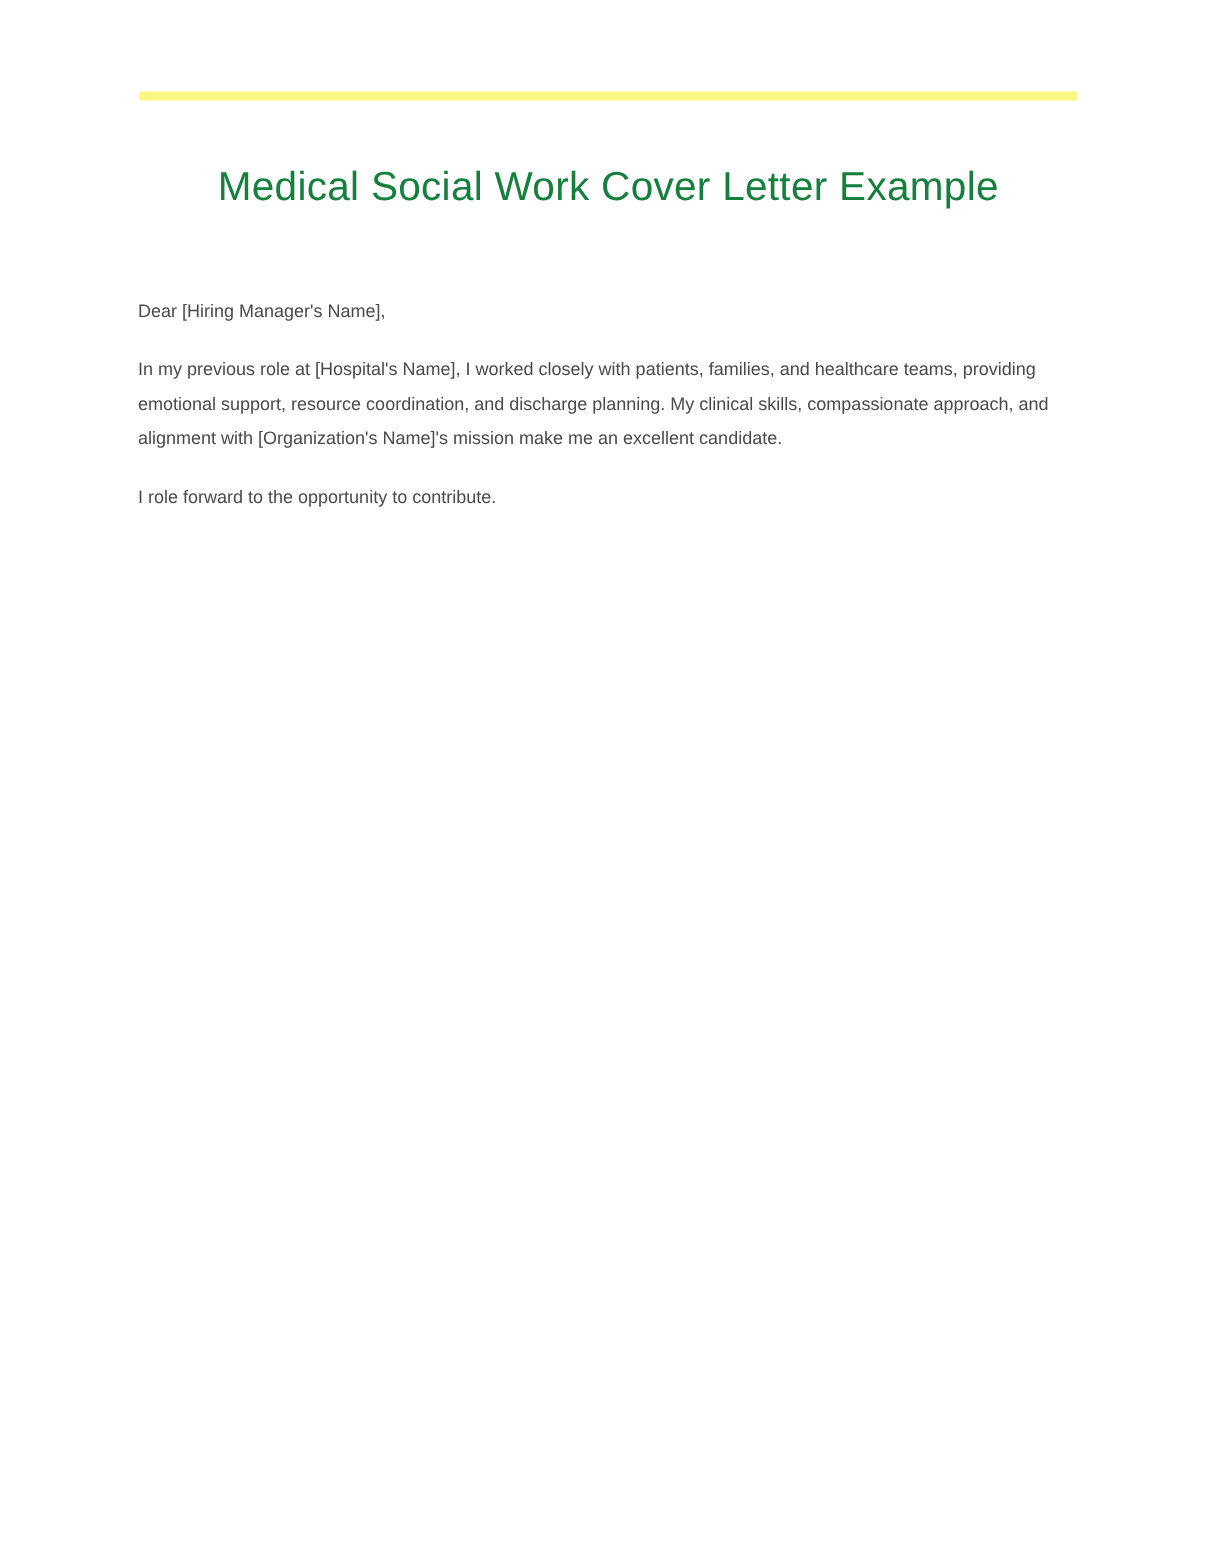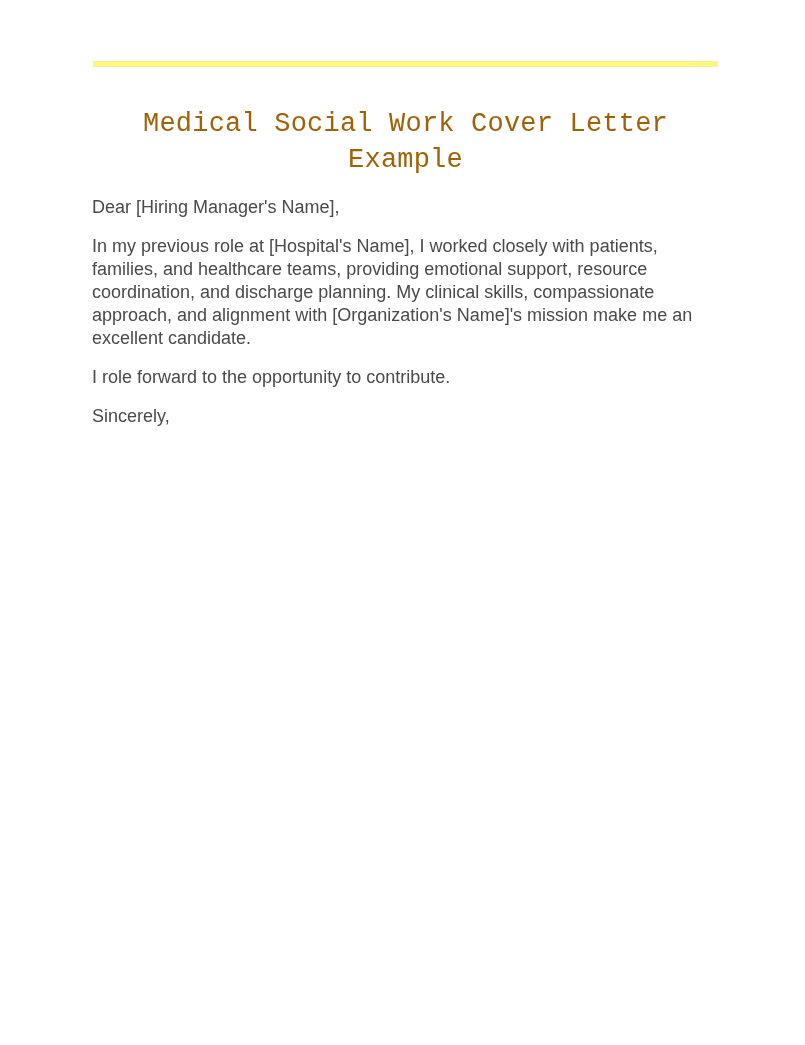--- a/index.html
+++ b/index.html
@@ -37,36 +37,35 @@
     letter-spacing: 0.2px;
     color: #3d4450;
     line-height: 36px;
   }
   .letter {
     position: absolute;
     left: 92px;
     top: 196px;
     width: 628px;
     color: #4a4a4a;
-    font-size: 18px;
+    font-size: 12px;
     line-height: 23px;
   }
   .letter p {
     margin: 0 0 16px 0;
   }
 </style>
 </head>
 <body>
 
 <div class="page">
 
   <div class="accent-bar" style="background: rgb(249, 247, 127);"></div>
 
-  <h1 class="title" style="color: #a16207; font-family: Liberation Mono, monospace;">Medical Social Work Cover Letter Example</h1>
+  <h1 class="title" style="color: #15803d;">Medical Social Work Cover Letter Example</h1>
 
   <div class="letter" style="color: rgb(74, 74, 74);">
     <p>Dear [Hiring Manager's Name],</p>
     <p>In my previous role at [Hospital's Name], I worked closely with patients, families, and healthcare teams, providing emotional support, resource coordination, and discharge planning. My clinical skills, compassionate approach, and alignment with [Organization's Name]'s mission make me an excellent candidate.</p>
     <p>I role forward to the opportunity to contribute.</p>
-    <p>Sincerely,</p>
   </div>
 
 </div>
 
 </body></html>

